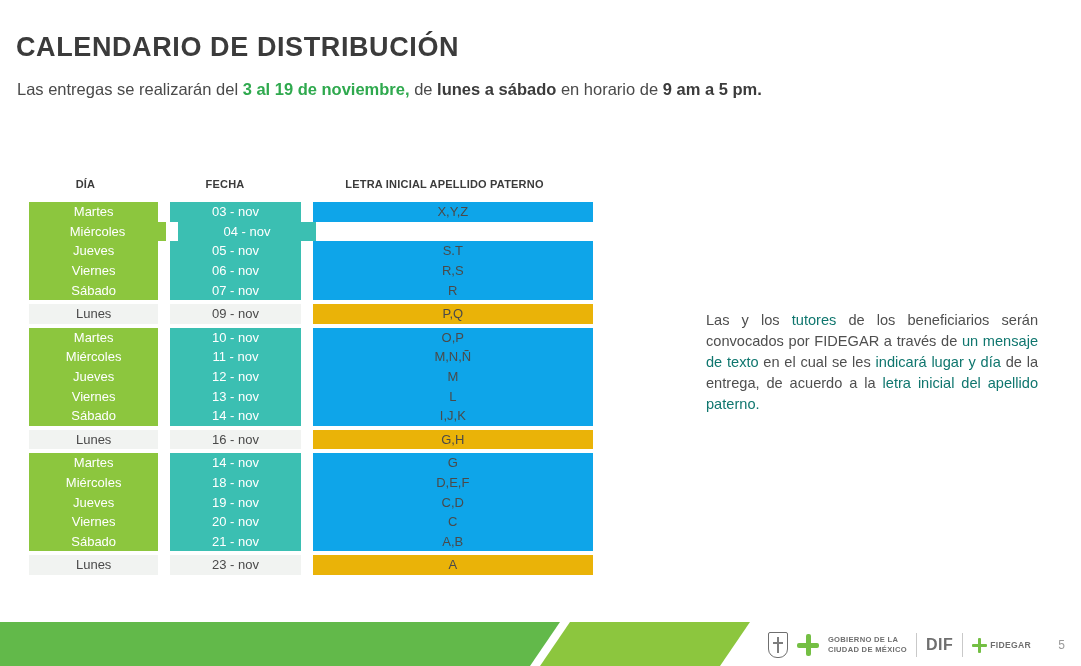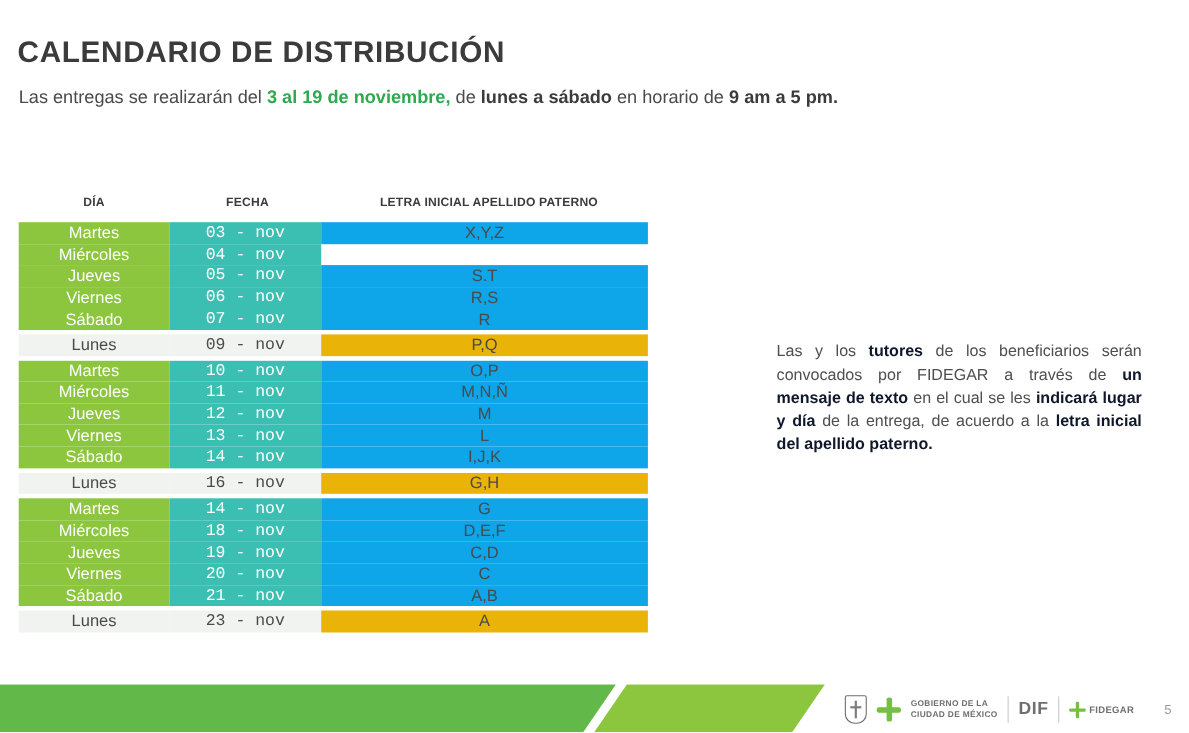--- a/index.html
+++ b/index.html
@@ -52,27 +52,28 @@
   .ch-dia   { width: 137px; text-align: center; }
   .ch-fecha { width: 142px; text-align: center; }
   .ch-letra { width: 297px; text-align: center; }
 
   .row {
     display: flex;
     height: 19.6px;
     align-items: stretch;
   }
   .cell {
-    font-size: 15px;
+    font-size: 13px;
     display: flex;
     align-items: center;
     justify-content: center;
+    margin-left: 12px;
   }
   .c-dia   { width: 137px; color: #ffffff; }
-  .c-fecha { width: 138px; color: #ffffff; font-family: Liberation Mono, monospace; }
+  .c-fecha { width: 138px; color: #ffffff; }
   .c-letra { width: 297px; color: #4a4a4a; }
 
   .row.green .c-dia   { background: #8cc63e; }
   .row.green .c-fecha { background: #3bbfb2; }
   .row.green .c-letra { background: #0ea5e9; }
 
   .row.mon .c-dia   { background: #f1f3f1; color: #4a4a4a; }
   .row.mon .c-fecha { background: #f1f3f1; color: #4a4a4a; }
   .row.mon .c-letra { background: #eab308; color: #4a4a4a; }
 
@@ -83,21 +84,21 @@
   .side-text {
     position: absolute;
     left: 706px;
     top: 310px;
     width: 332px;
     font-size: 14.6px;
     line-height: 21px;
     color: #4f4f4f;
     text-align: justify;
   }
-  .side-text b { font-weight: bold; color: #0f172a; }
+  .side-text b { font-weight: normal; color: #0f766e; }
 
   
   .footer-band {
     position: absolute;
     left: 0;
     bottom: 0;
     width: 1081px;
     height: 44px;
     overflow: hidden;
   }

